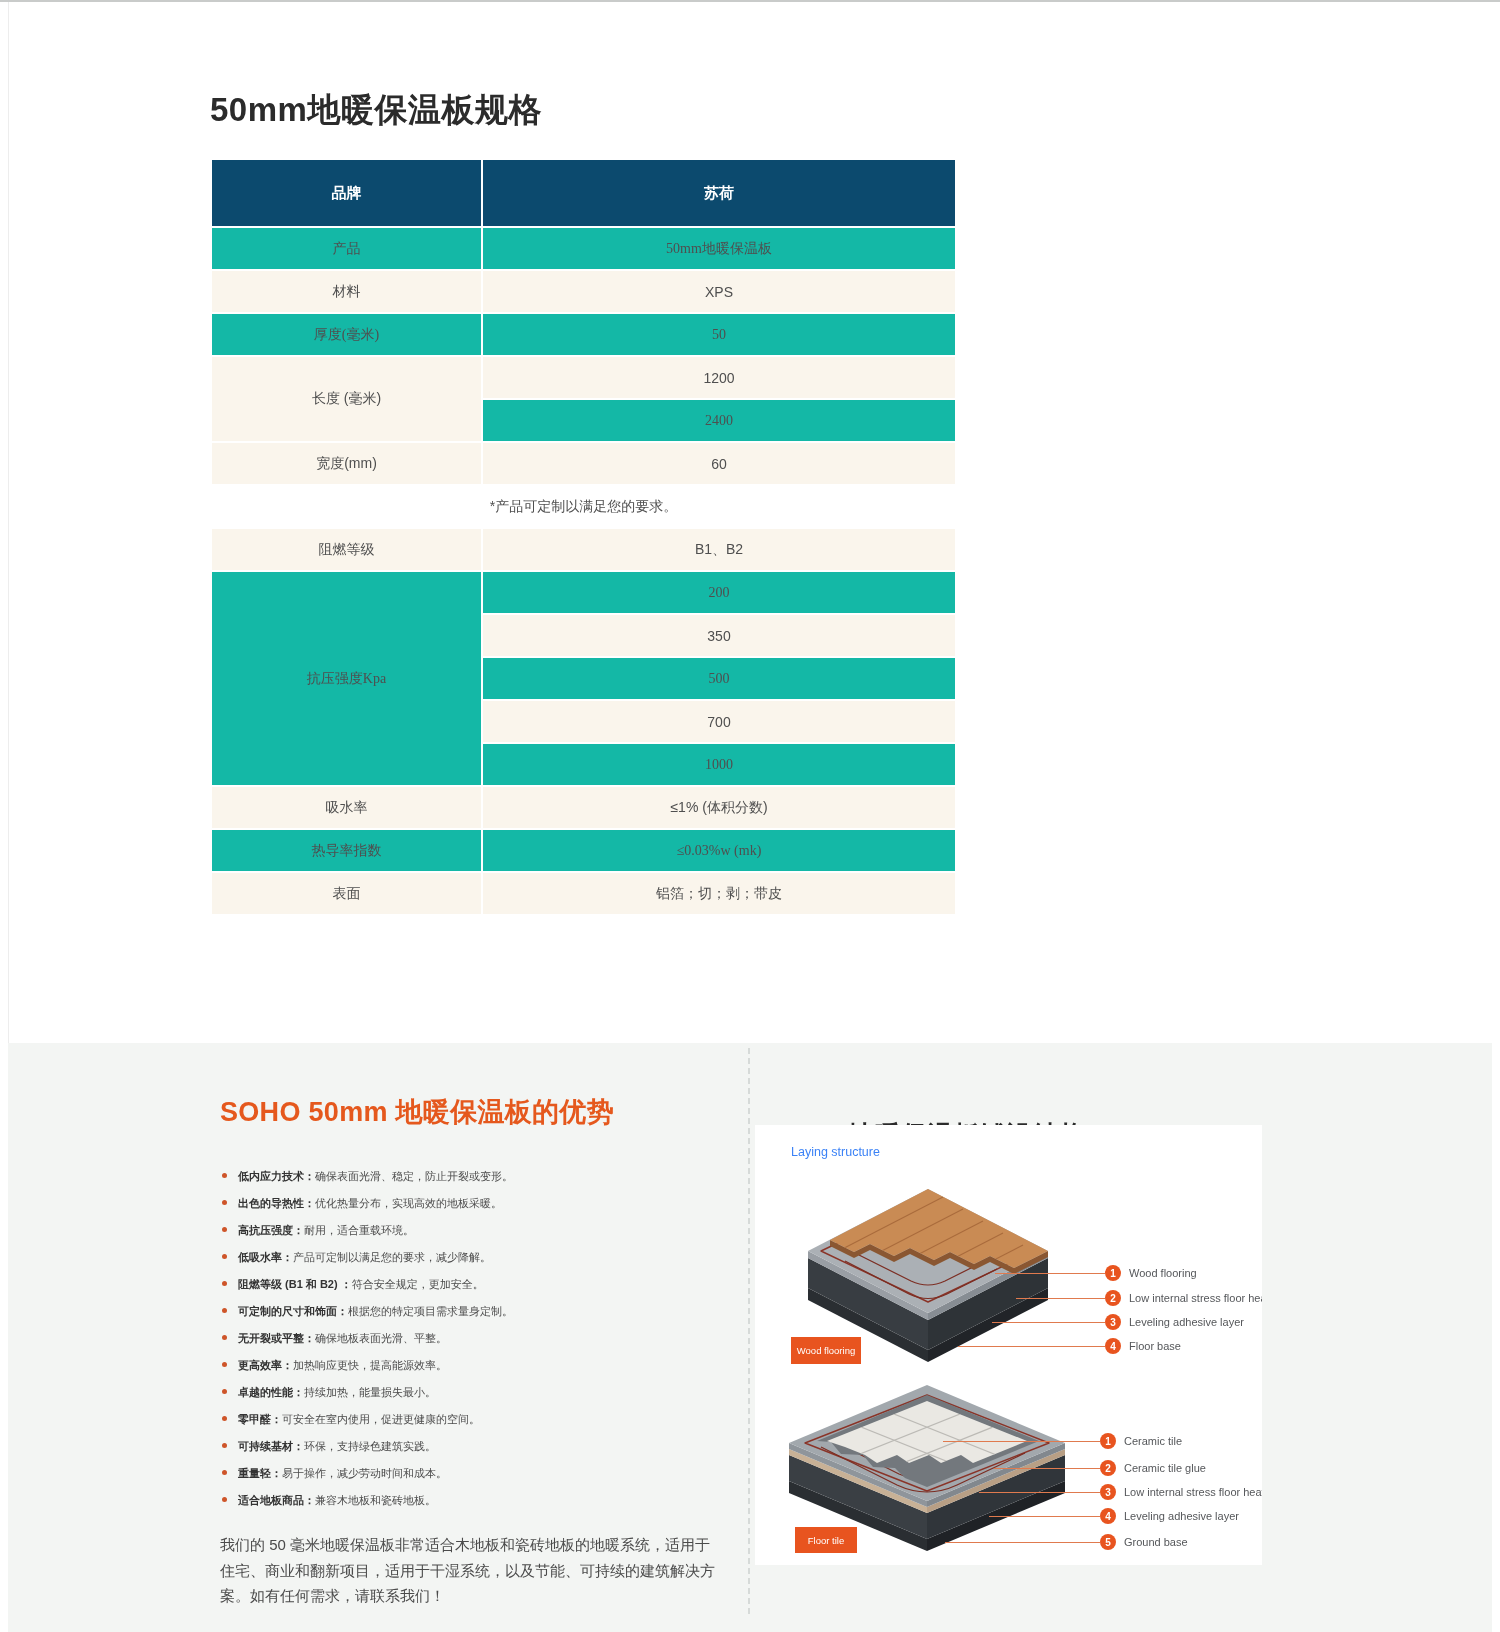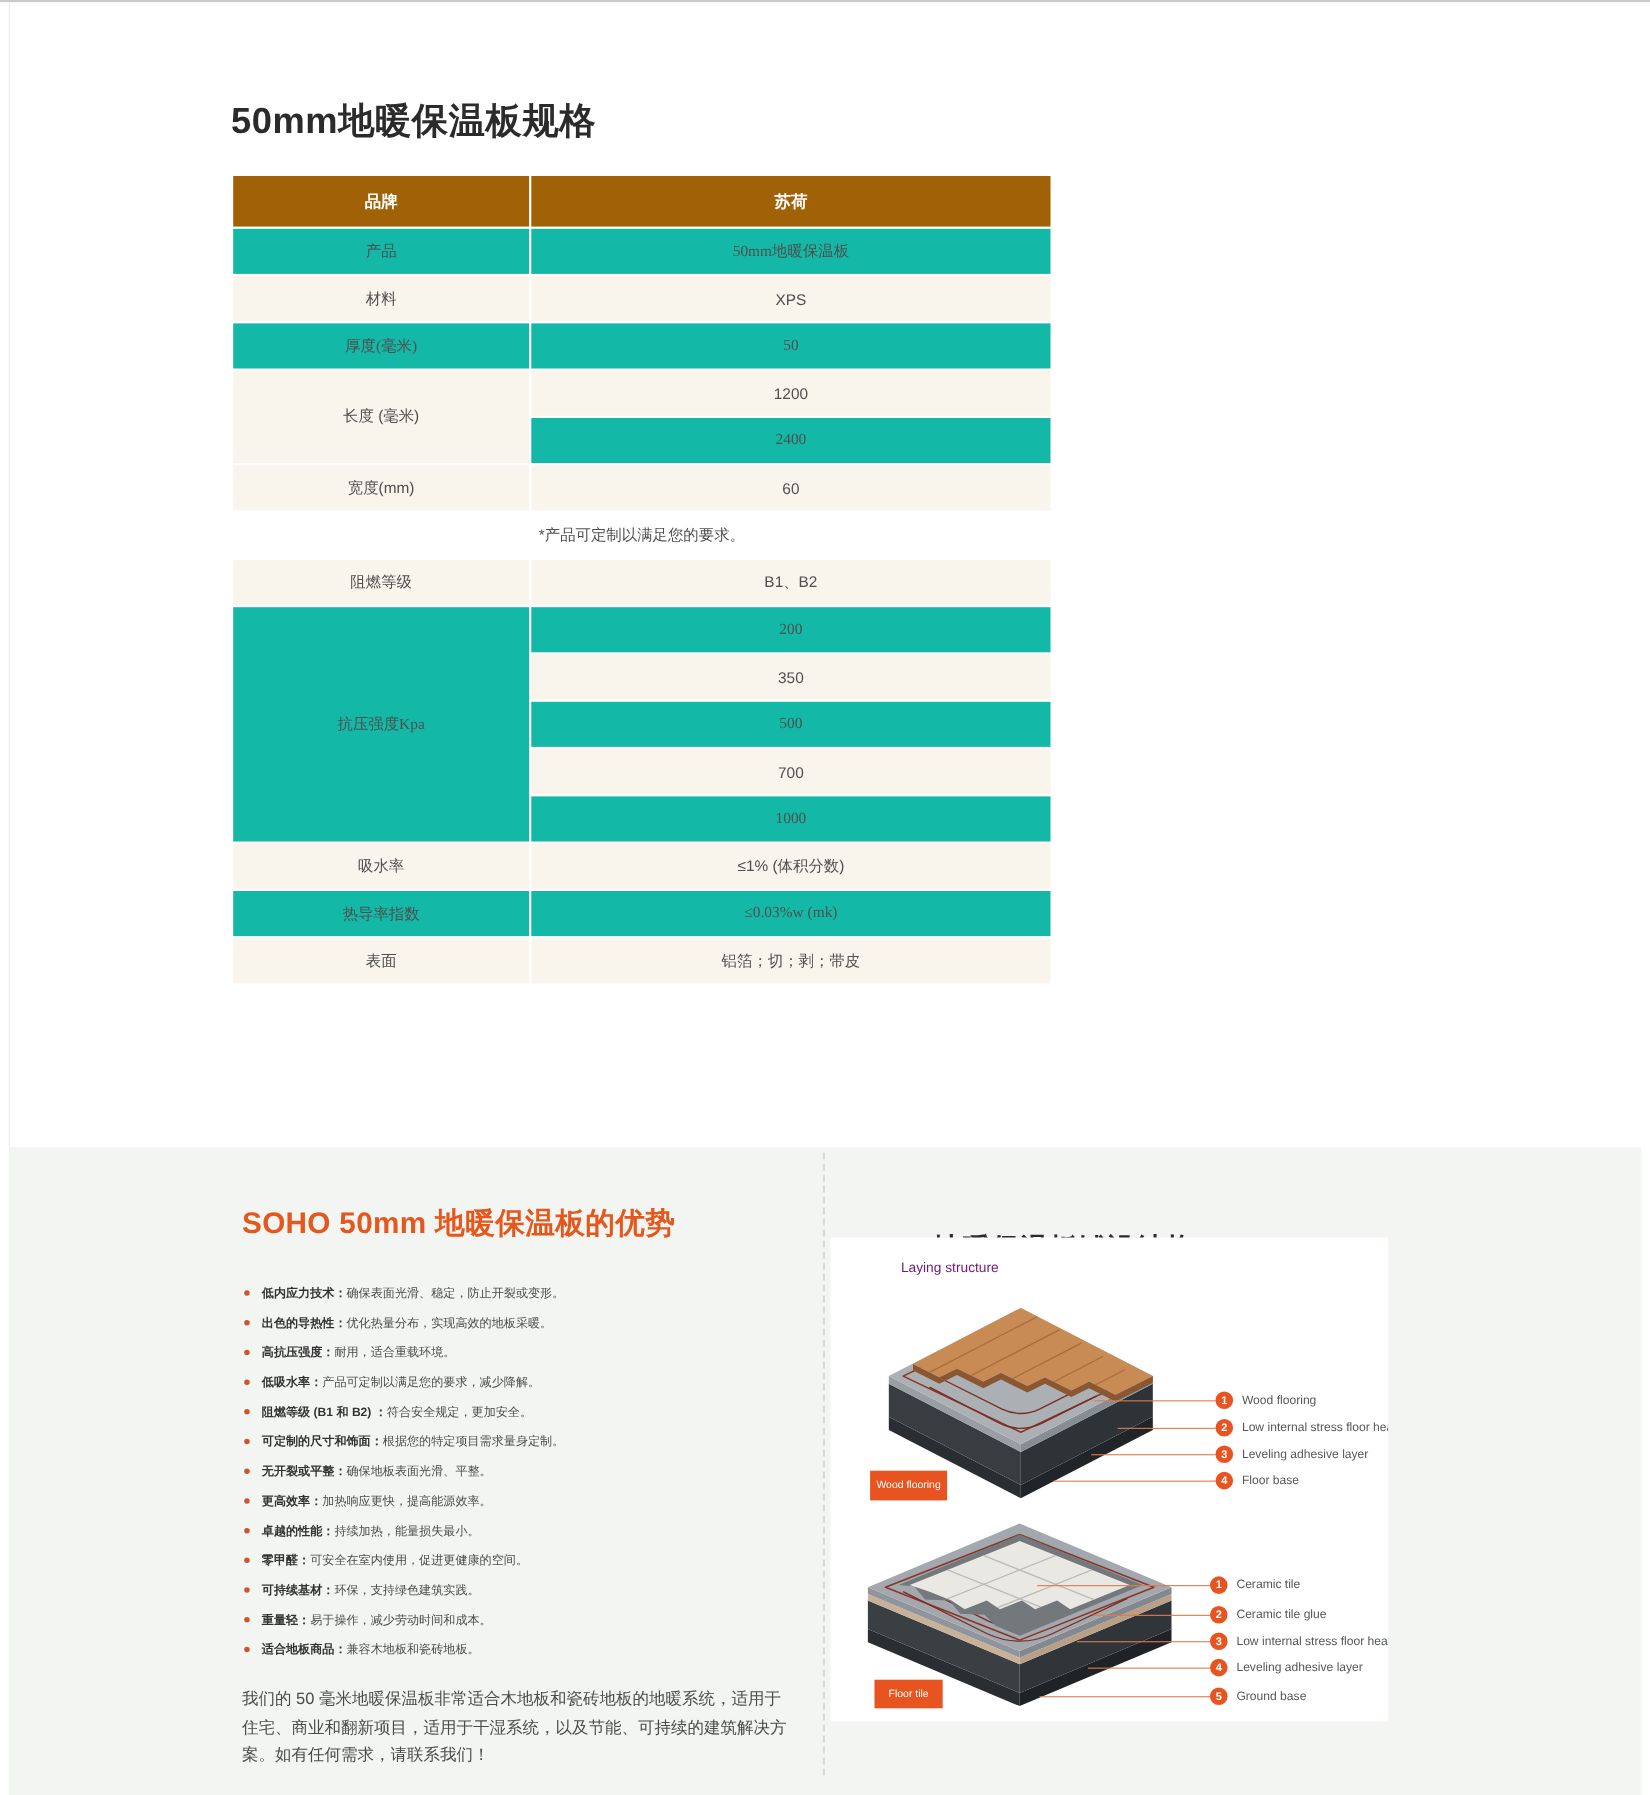--- a/index.html
+++ b/index.html
@@ -17,21 +17,21 @@
   }
 
   
   table.spec{
     position:absolute;left:210px;top:158px;width:747px;
     border-collapse:separate;border-spacing:2px;table-layout:fixed;
   }
   table.spec col.c1{width:269px;}
   table.spec col.c2{width:472px;}
   table.spec th{
-    background:#a16207;color:#ffffff;font-size:15px;font-weight:bold;height:46px;text-align:center;padding:0;
+    background:#0c4a6e;color:#ffffff;font-size:15px;font-weight:bold;height:46px;text-align:center;padding:10px;
   }
   table.spec td{
     height:41px;text-align:center;vertical-align:middle;font-size:14px;color:#4f4f4f;padding:0;
   }
   td.cream{background:#FAF5EC;}
   td.white{background:#14b8a6;font-family:Liberation Serif, serif;}
   td.note-cell{background:#ffffff;font-size:13px;color:#5a5a5a;}
   td.lab{color:#474747;}
 
   
@@ -44,21 +44,21 @@
   .adv-list{list-style:none;margin:36px 0 0 0;padding:0;}
   .adv-list li{position:relative;padding-left:18px;margin:0 0 7px 0;font-size:11px;line-height:20px;white-space:nowrap;}
   .bullet-dot{position:absolute;left:2px;top:7px;width:5px;height:5px;border-radius:50%;background:#CE5529;}
   .adv-list .term{font-weight:bold;color:#333333;}
   .adv-list .desc{color:#4b4b4b;}
   .adv-para{margin:22px 0 0 0;font-size:15px;line-height:25.5px;color:#4b4b4b;}
 
   
   .lay-heading{position:absolute;left:772px;top:1096px;font-size:26px;font-weight:bold;color:#2b2b2b;letter-spacing:.3px;}
   .lay-card{position:absolute;left:755px;top:1125px;width:507px;height:440px;background:#ffffff;overflow:hidden;}
-  .lay-caption{position:absolute;left:36px;top:20px;font-size:12.5px;color:#701a75;margin-left:28px;}
+  .lay-caption{position:absolute;left:36px;top:20px;font-size:12.5px;color:#3b82f6;}
   .diagram-wood{position:absolute;left:38px;top:50px;}
   .diagram-tile{position:absolute;left:22px;top:250px;}
   .tag{
     position:absolute;background:#E8541F;color:#ffffff;font-size:9.5px;line-height:11px;
     display:flex;align-items:center;justify-content:center;text-align:center;padding:2px;
   }
   .tag-wood{left:36px;top:212px;width:66px;height:23px;}
   .tag-tile{left:40px;top:402px;width:58px;height:22px;}
   .callout{position:absolute;display:flex;align-items:center;height:16px;}
   .callout .line{border-top:1px solid #E07A4E;height:0;flex:none;}

